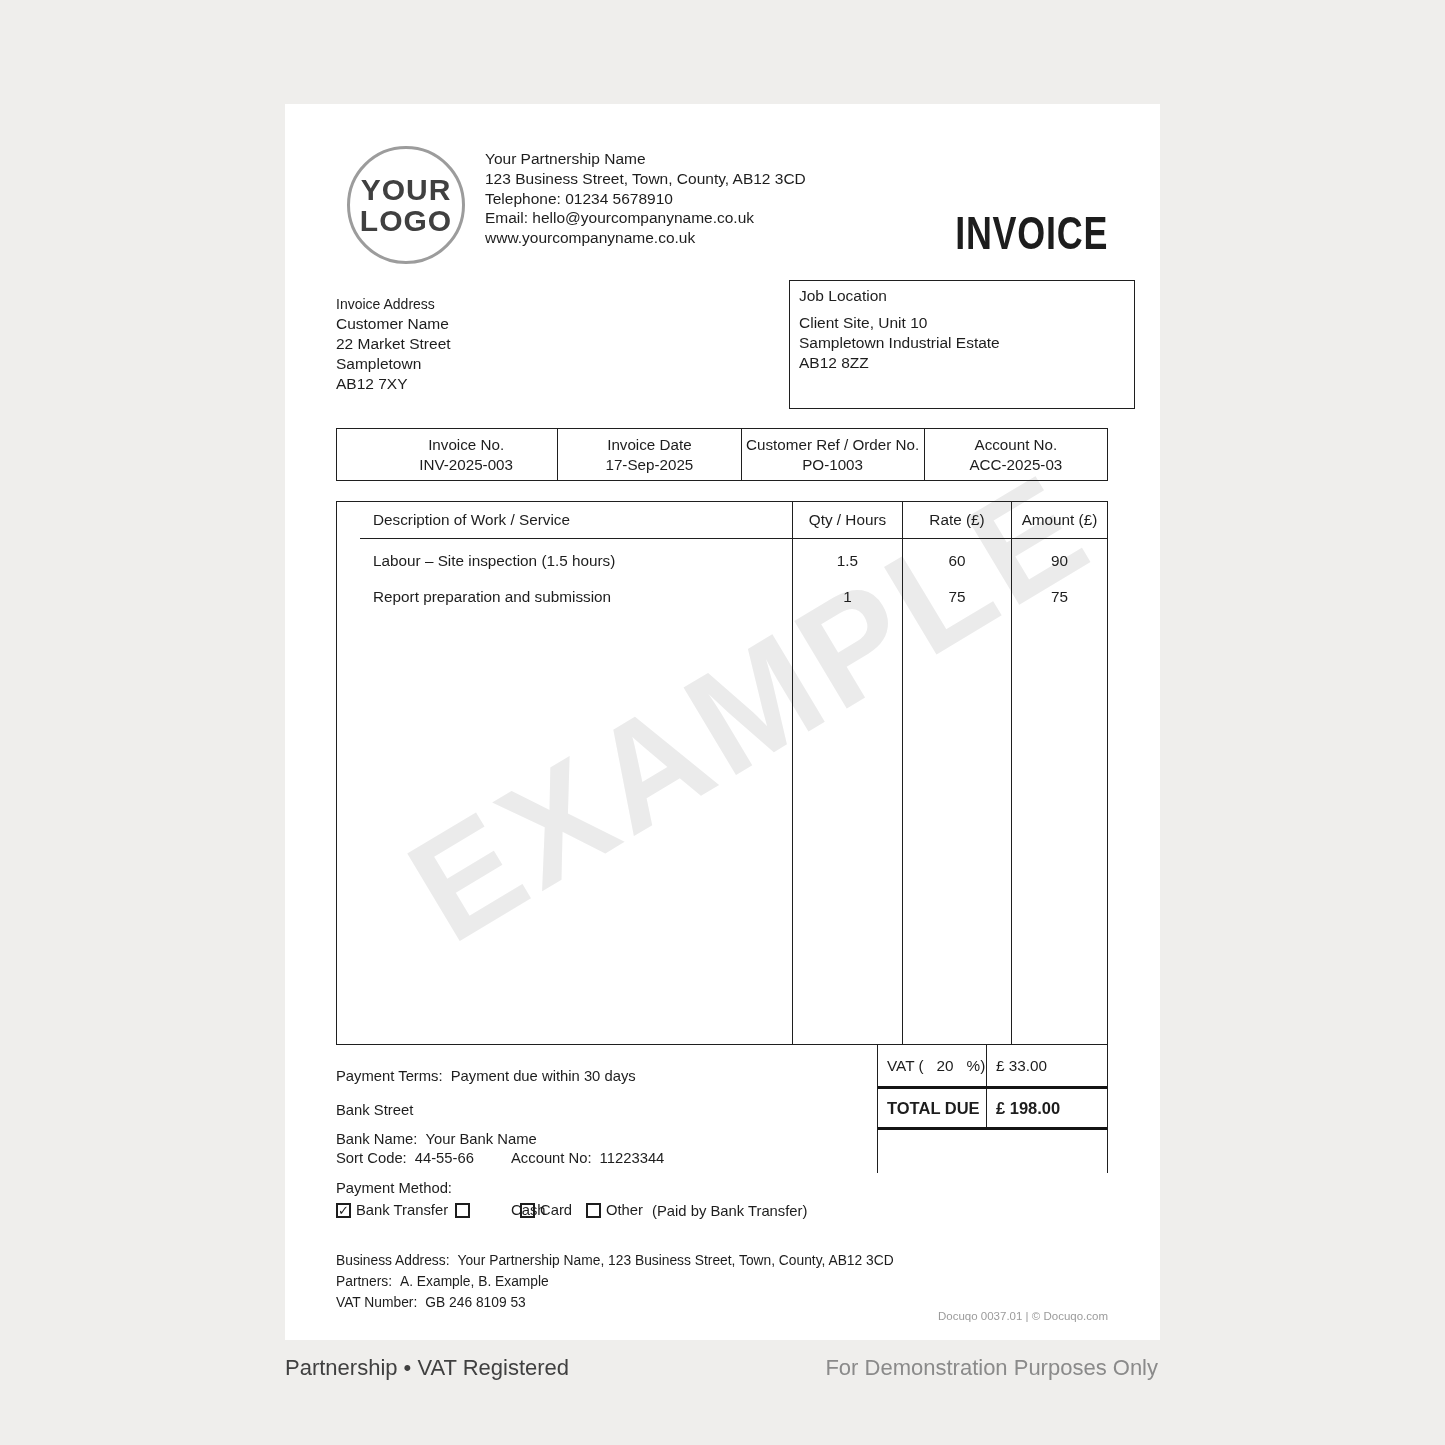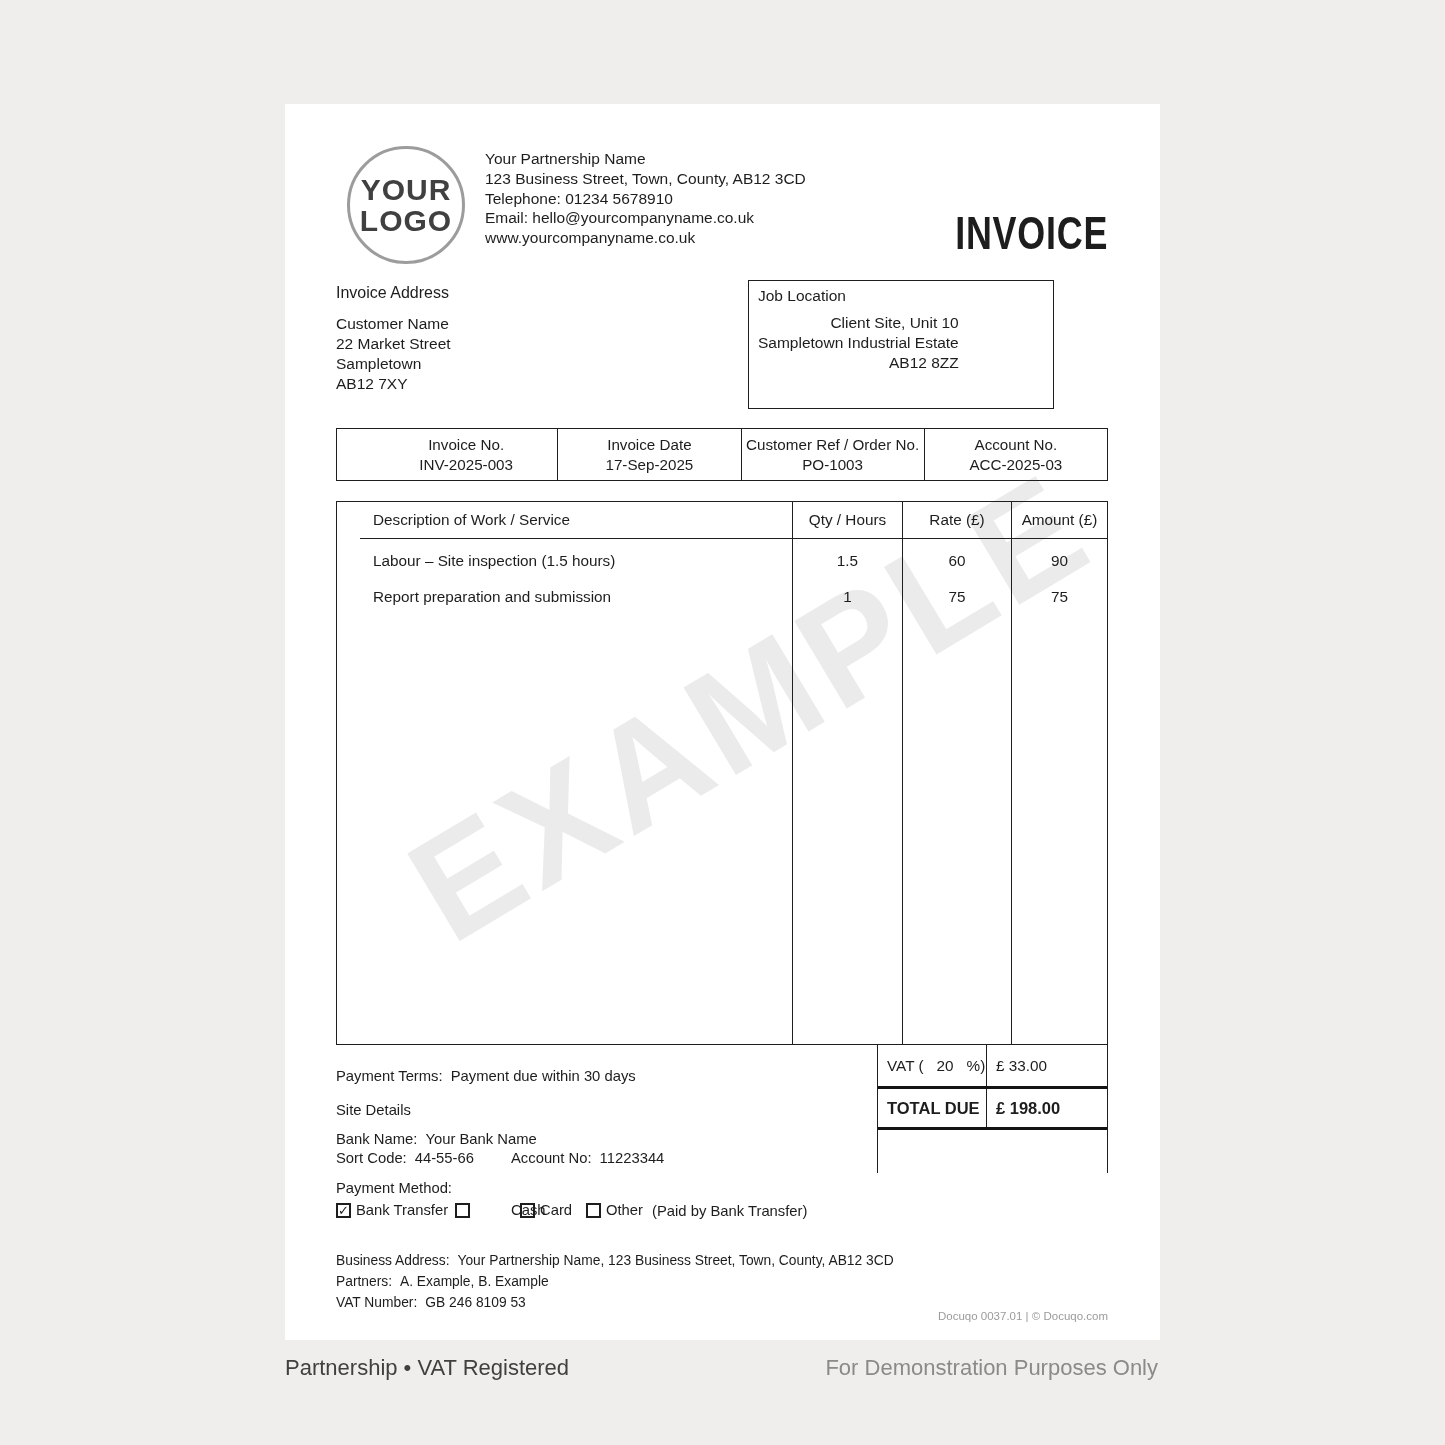--- a/index.html
+++ b/index.html
@@ -30,23 +30,23 @@
     color:#404040; font-weight:bold; font-size:30px; line-height:31px; letter-spacing:1px;
   }
   .company { position:absolute; left:200px; top:45px; font-size:15.5px; line-height:19.8px; }
   .invoice-title {
     position:absolute; right:52px; top:106px; font-size:46px; line-height:46px;
     font-weight:700; letter-spacing:1px; transform:scaleX(0.78); transform-origin:100% 50%;
     white-space:nowrap;
   }
 
   
-  .inv-addr-label { position:absolute; left:51px; top:180px; font-size:16px; }
+  .inv-addr-label { position:absolute; left:51px; top:192px; font-size:14px; }
   .cust-lines { position:absolute; left:51px; top:210px; font-size:15.5px; line-height:20.1px; }
-  .jobbox { position:absolute; left:463px; top:176px; width:306px; height:129px; border:1.5px solid #1f1f1f;text-align:right; }
+  .jobbox { position:absolute; left:504px; top:176px; width:346px; height:129px; border:1.5px solid #1f1f1f; }
   .jobbox .jlabel { position:absolute; left:9px; top:6px; font-size:15.5px; }
   .jobbox .jlines { position:absolute; left:9px; top:32px; font-size:15.5px; line-height:20.1px; }
 
   
   .meta {
     position:absolute; left:51px; top:324px; width:772px; height:53px;
     border:1.5px solid #1f1f1f; display:flex; text-align:center; font-size:15.2px;padding-left:38px;
   }
   .meta .mcol { flex:1; display:flex; flex-direction:column; justify-content:space-evenly; padding:4px 2px; }
   .meta .mcol + .mcol { border-left:1.5px solid #1f1f1f; }
@@ -192,21 +192,21 @@
       </div>
       <div class="trow total">
         <div class="lbl">TOTAL DUE</div>
         <div class="val">£ 198.00</div>
       </div>
     </div>
 
     <div class="pline" style="top:964px;">
       <span>Payment Terms:</span><span class="v">Payment due within 30 days</span>
     </div>
-    <div class="pline" style="top:998px;">Site Details</div>
+    <div class="pline" style="top:998px;">Bank Street</div>
     <div class="pline" style="top:1021px;margin-top:6px;">
       <span>Bank Name:</span><span class="v">Your Bank Name</span>
     </div>
     <div class="pline" style="top:1046px; width:500px;">
       <span>Sort Code:</span><span class="v">44-55-66</span>
       <span class="acct">
         <span>Account No:</span><span class="v">11223344</span>
       </span>
     </div>
     <div class="pline" style="top:1076px;">Payment Method:</div>

